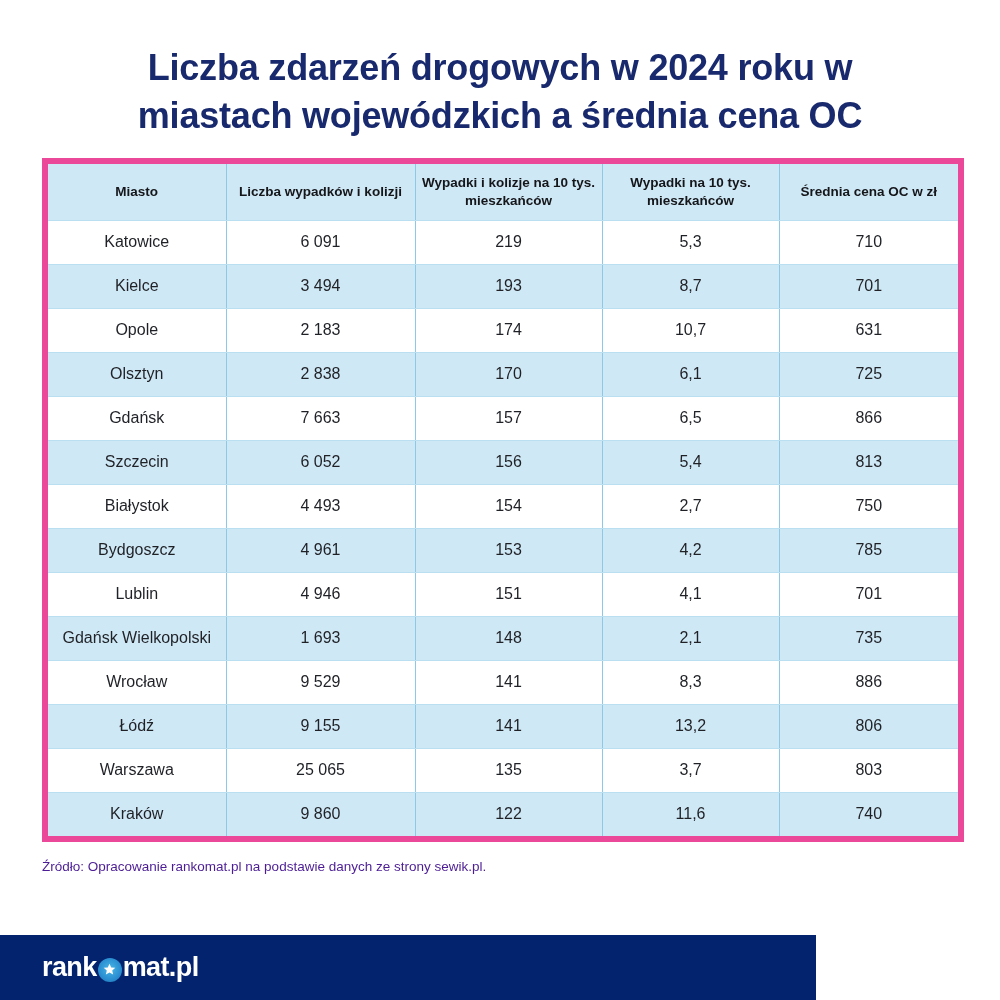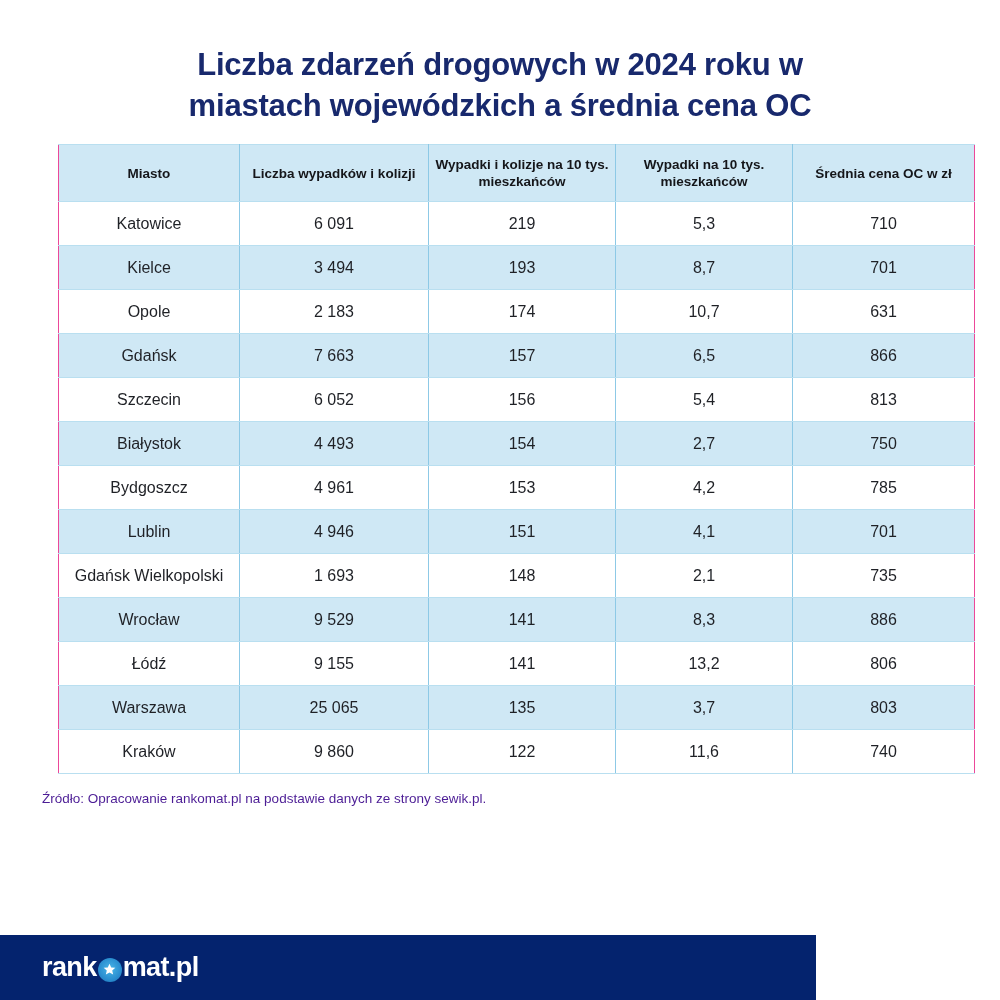--- a/index.html
+++ b/index.html
@@ -24,38 +24,37 @@
     background: #ffffff;
   }
 
   
   .title-block {
     padding: 44px 60px 18px 60px;
     text-align: center;
   }
   .title-line {
     color: #18296d;
-    font-size: 31px;
+    font-size: 36px;
     font-weight: bold;
     line-height: 1.33;
     letter-spacing: -0.2px;
     white-space: nowrap;
   }
 
   
   .table-wrap {
     padding: 0 42px;
     box-sizing: border-box;
   }
   table.data-table {
     width: 916px;
     border-collapse: collapse;
     table-layout: fixed;
-    border: 1px solid #ec4899;
-    margin-left: 16px;
+    border: 6px solid #ec4899;
   }
   table.data-table th,
   table.data-table td {
     border-left: 1px solid #8dc9e6;
     border-right: 1px solid #8dc9e6;
     border-top: 1px solid #b9dff0;
     border-bottom: 1px solid #b9dff0;
     text-align: center;
     vertical-align: middle;
     padding: 0 4px;
@@ -185,20 +184,27 @@
             <td>701</td>
           </tr>
           <tr>
             <td>Opole</td>
             <td>2 183</td>
             <td>174</td>
             <td>10,7</td>
             <td>631</td>
           </tr>
           <tr>
+            <td>Olsztyn</td>
+            <td>2 838</td>
+            <td>170</td>
+            <td>6,1</td>
+            <td>725</td>
+          </tr>
+          <tr>
             <td>Gdańsk</td>
             <td>7 663</td>
             <td>157</td>
             <td>6,5</td>
             <td>866</td>
           </tr>
           <tr>
             <td>Szczecin</td>
             <td>6 052</td>
             <td>156</td>

